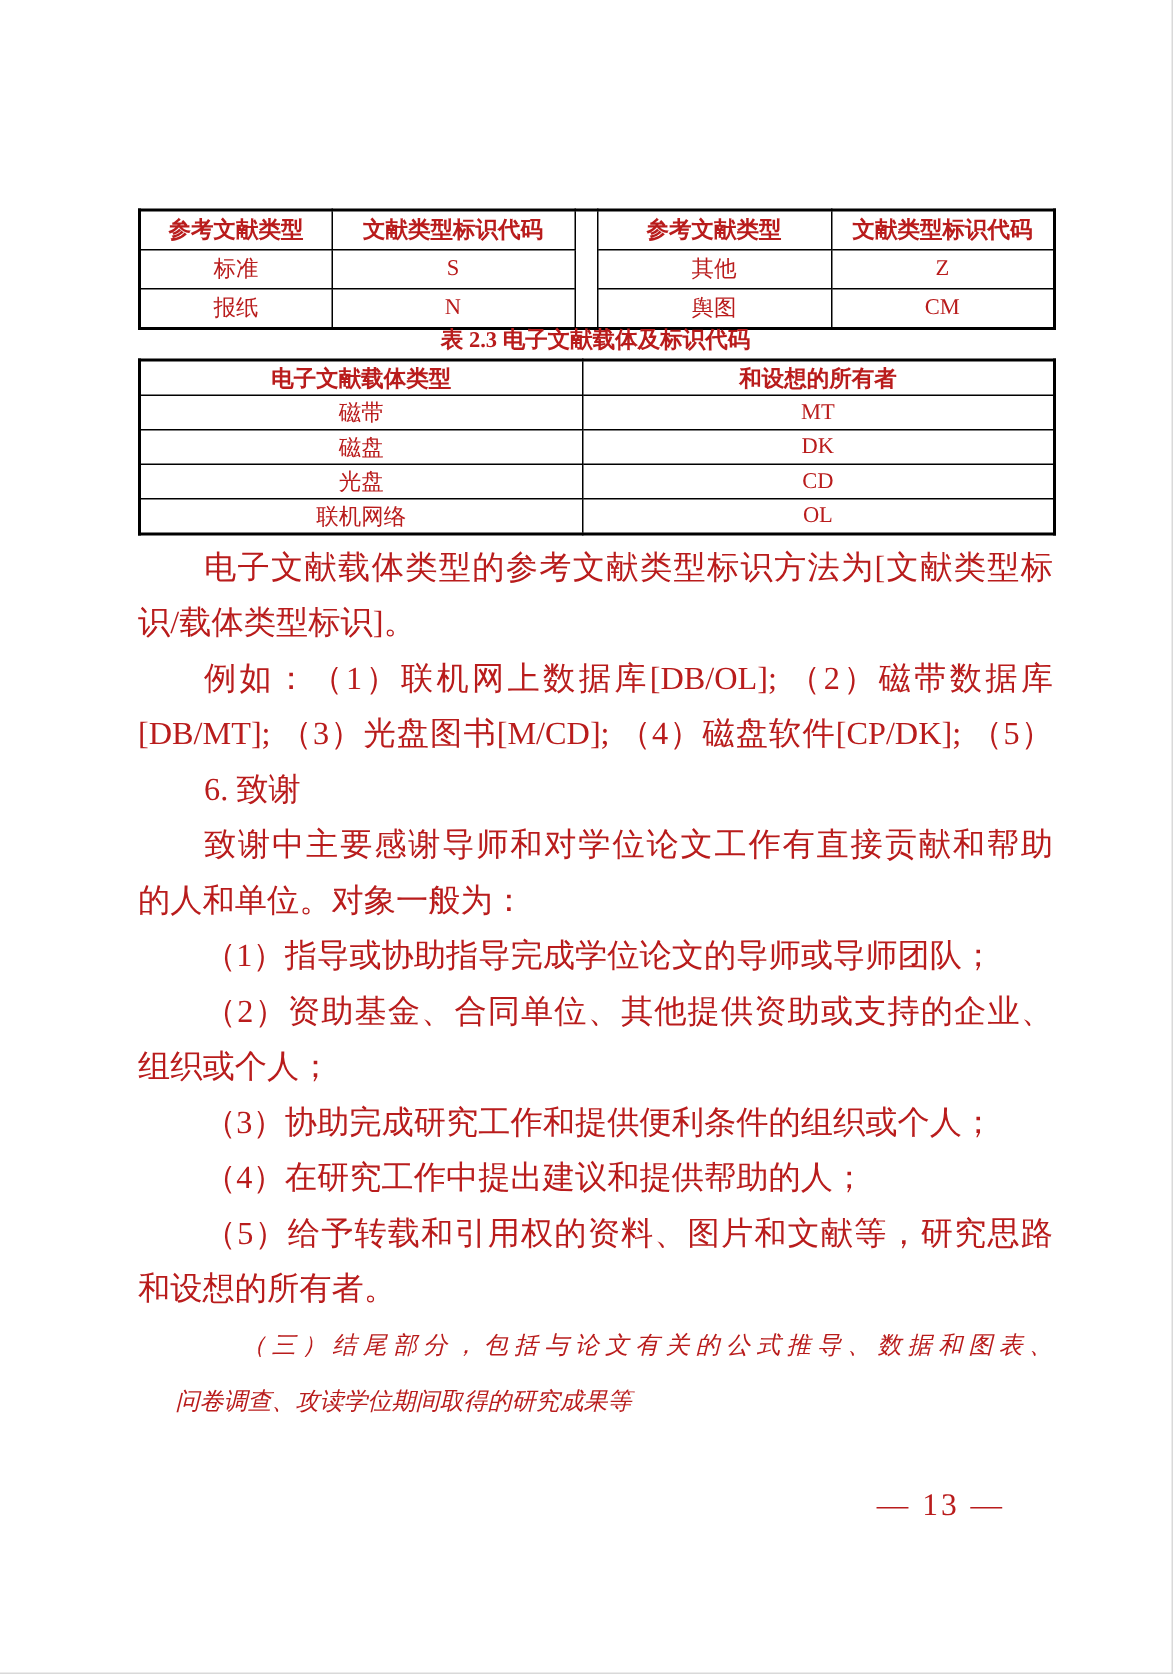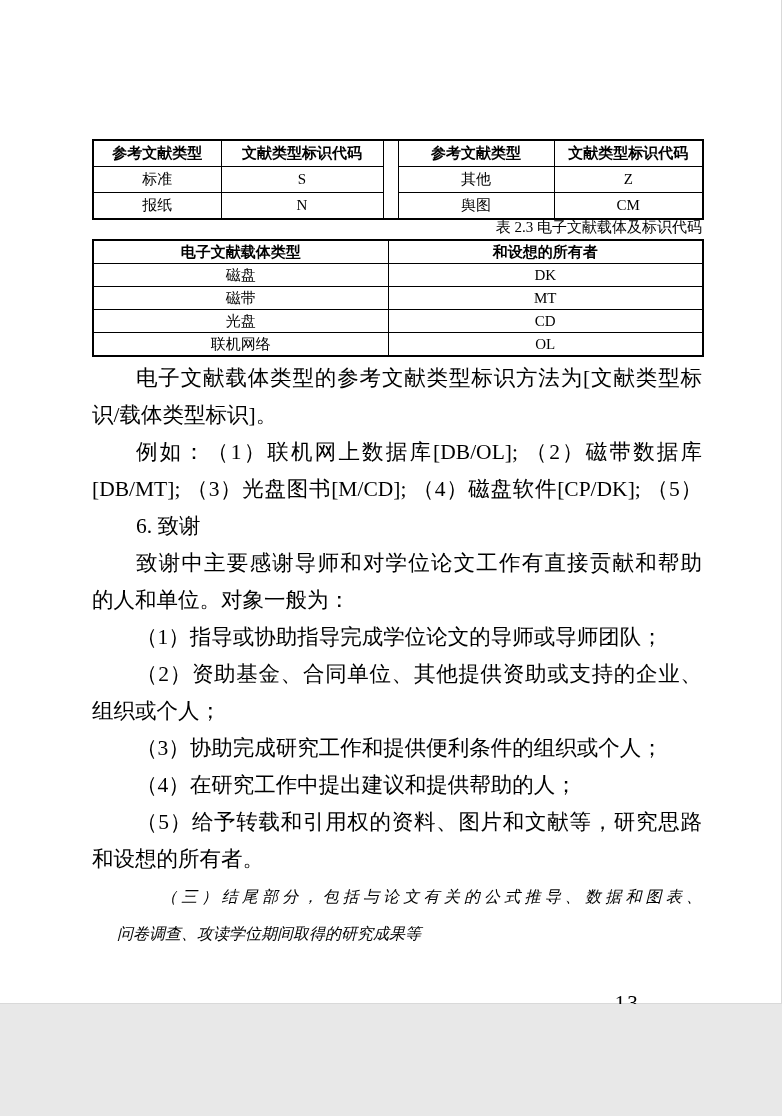--- a/index.html
+++ b/index.html
@@ -1,23 +1,23 @@
 <!DOCTYPE html>
 <html><head>
 <meta charset="utf-8">
 <style>
   html, body { margin: 0; padding: 0; background: #e8e8e8; }
   .page {
     position: relative;
-    width: 782px; height: 1004px;
+    width: 782px; height: 1116px;
     margin: 0 auto;
     background: #ffffff;
     box-shadow: inset -1px -1px 0 #d9d9d9;
     font-family: "Liberation Serif", serif;
-    color: #000000;
+    color: #b91c1c;
     overflow: hidden;
   }
 
   
   table.doc-table {
     position: absolute;
     border-collapse: collapse;
     table-layout: fixed;
     border: 2px solid #000;
   }
@@ -36,23 +36,23 @@
     font-weight: bold;
   }
   table.ref-table  { left: 92px; top: 139px; width: 610px; }
   table.ref-table td.spacer { background: #fff; }
   table.carrier-table { left: 92px; top: 239px; width: 610px; }
   table.carrier-table th, table.carrier-table td { height: 22px; }
 
   .table-caption {
     position: absolute;
     left: 92px; top: 217px; width: 610px;
-    text-align: right;
+    text-align: center;
     font-size: 15px;
-    font-weight: normal;
+    font-weight: bold;
     line-height: 20px;
   }
 
   
   .body-text {
     position: absolute;
     left: 92px; top: 360px; width: 610px;
     font-size: 21.5px;
   }
   .body-text .line {
@@ -123,26 +123,26 @@
     <colgroup>
       <col style="width:295px">
         <col style="width:315px">
     </colgroup>
     <tbody>
         <tr>
           <th>电子文献载体类型</th>
           <th>和设想的所有者</th>
         </tr>
         <tr>
+          <td>磁带</td>
+          <td>MT</td>
+        </tr>
+        <tr>
           <td>磁盘</td>
           <td>DK</td>
-        </tr>
-        <tr>
-          <td>磁带</td>
-          <td>MT</td>
         </tr>
         <tr>
           <td>光盘</td>
           <td>CD</td>
         </tr>
         <tr>
           <td>联机网络</td>
           <td>OL</td>
         </tr>
       </tbody>

